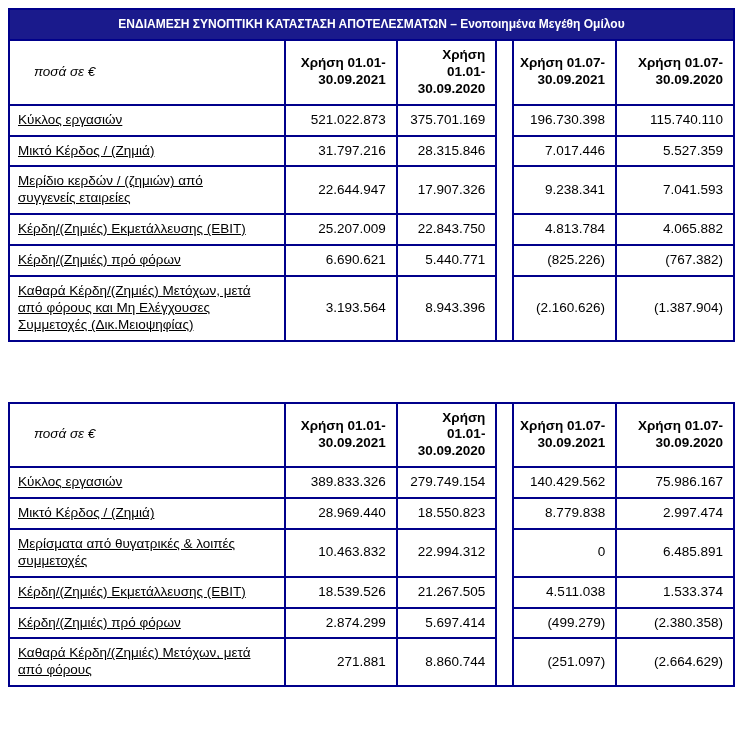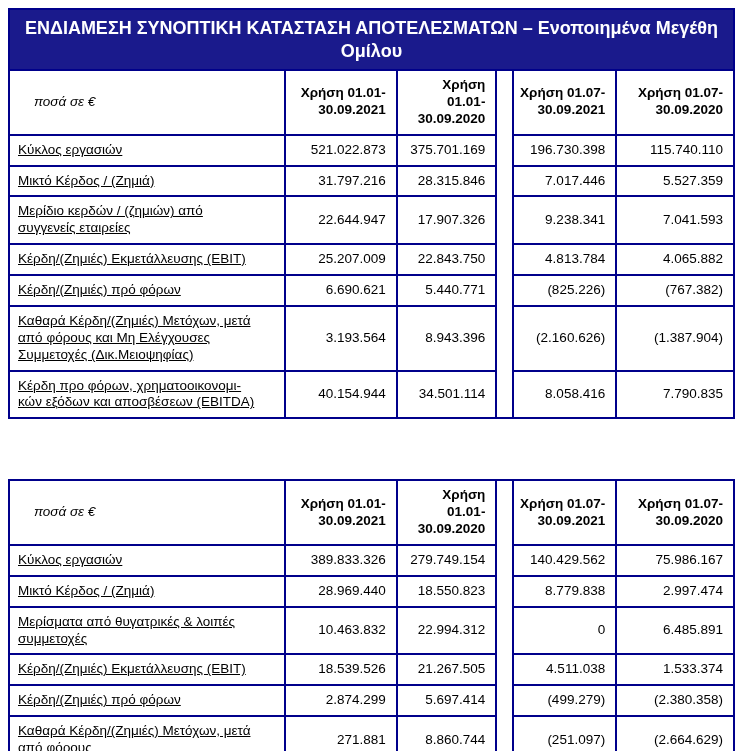--- a/index.html
+++ b/index.html
@@ -25,21 +25,21 @@
     vertical-align: middle;
     line-height: 1.25;
     padding: 6px 8px;
     overflow: hidden;
   }
   table.fin tr.title-row td {
     background: #1A1A8C;
     color: #ffffff;
     font-weight: bold;
     text-align: center;
-    font-size: 18px;
+    font-size: 12px;
     padding: 7px 4px;
   }
   table.fin td.hd {
     font-weight: bold;
     text-align: right;
     white-space: pre-line;
     padding: 6px 10px 6px 4px;
   }
   table.fin td.unit {
     font-style: italic;
@@ -138,29 +138,20 @@
     <tr>
       <td class="lbl">Καθαρά Κέρδη/(Ζημιές) Μετόχων, μετά
 από φόρους και Μη Ελέγχουσες
 Συμμετοχές (Δικ.Μειοψηφίας)</td>
       <td class="num">3.193.564</td>
       <td class="num">8.943.396</td>
       <td class="gap"></td>
       <td class="num">(2.160.626)</td>
       <td class="num">(1.387.904)</td>
     </tr>
-    <tr>
-      <td class="lbl">Κέρδη προ φόρων, χρηματοοικονομι-
-κών εξόδων και αποσβέσεων (EBITDA)</td>
-      <td class="num">40.154.944</td>
-      <td class="num">34.501.114</td>
-      <td class="gap"></td>
-      <td class="num">8.058.416</td>
-      <td class="num">7.790.835</td>
-    </tr>
   </tbody>
     </table>
 
   <div class="table-spacer"></div>
 
   <table class="fin">
     <colgroup>
       <col style="width:272px">
         <col style="width:110px">
         <col style="width:98px">

